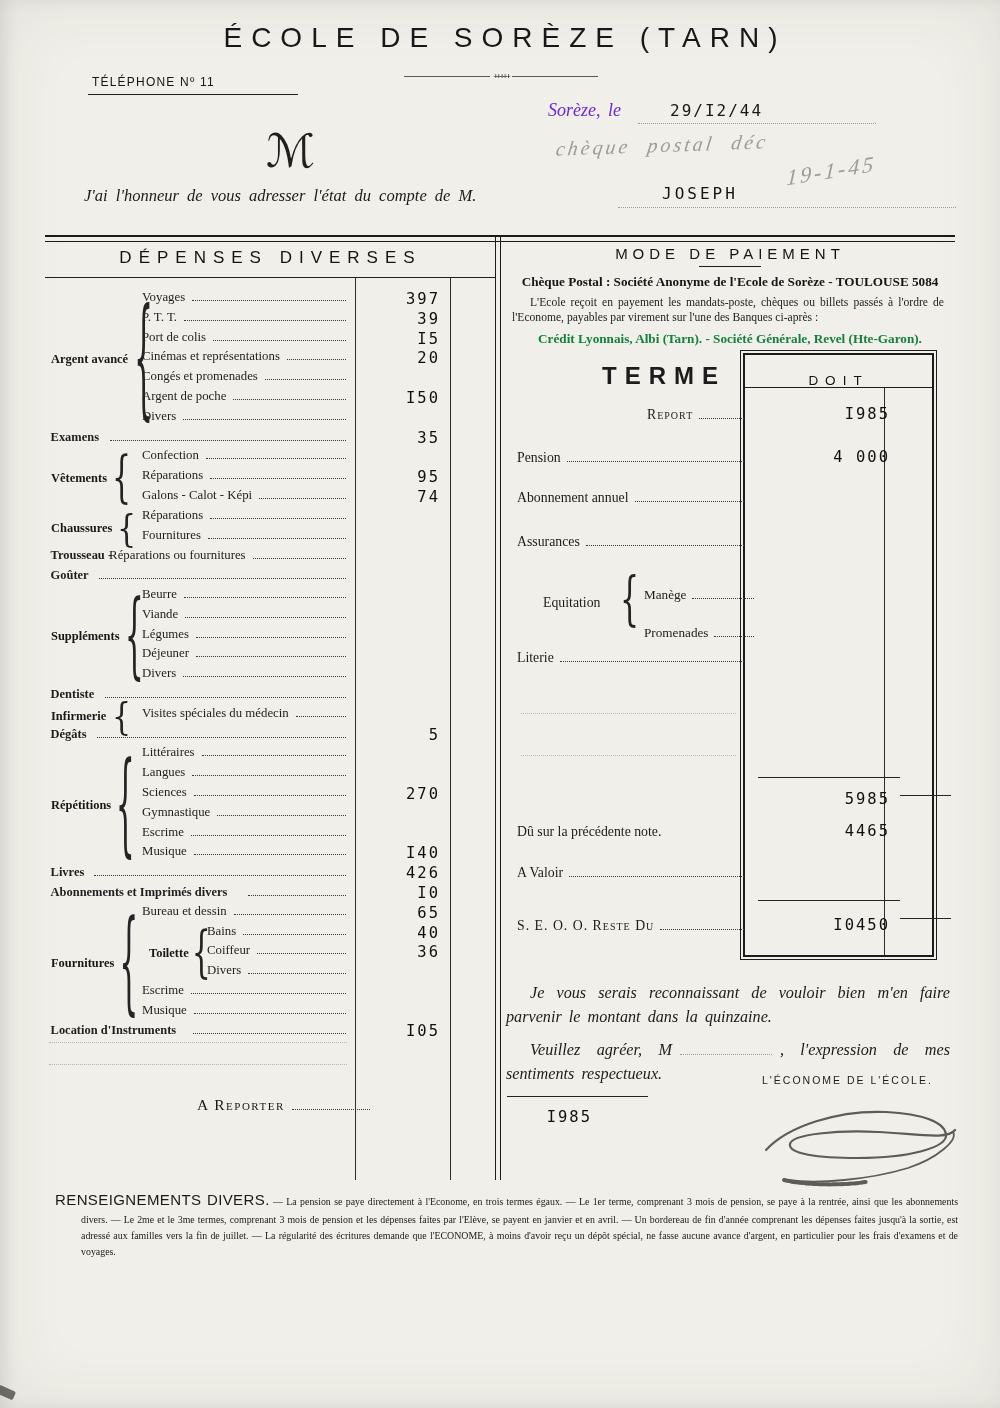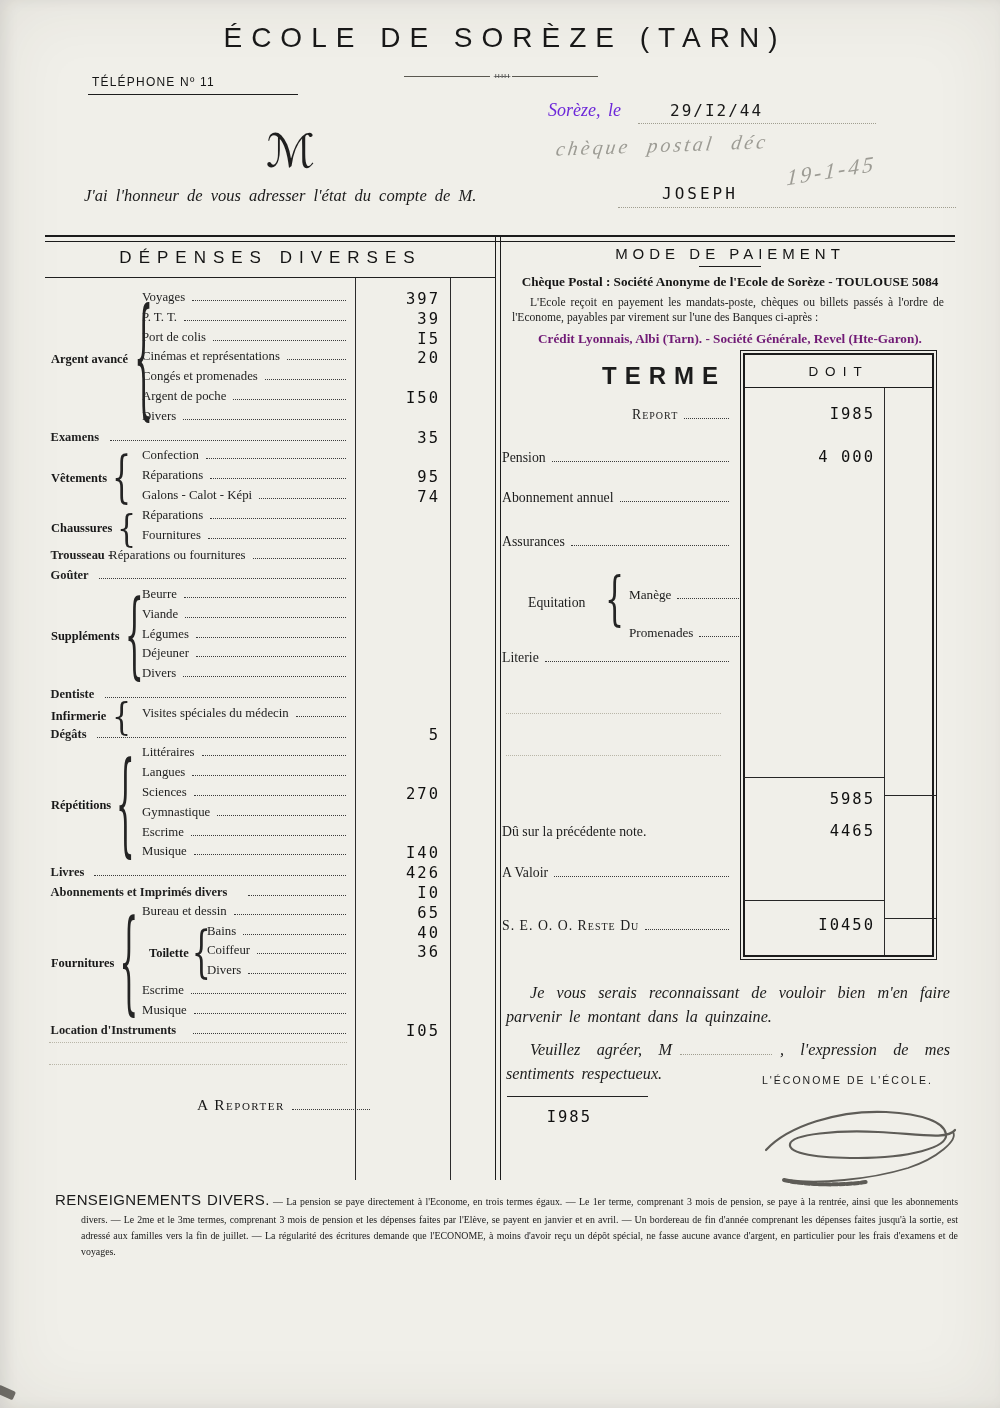--- a/index.html
+++ b/index.html
@@ -69,32 +69,32 @@
   .totdots{flex:0 0 78px;}
   .totalrow .lamt,.totalrow .lcts{border-top:1.7px solid #222;padding-top:11px;}
 
   
   .righthalf{position:absolute;top:240px;left:500px;width:460px;}
   .payment-title{text-align:center;font-family:"Liberation Sans",sans-serif;font-size:15px;
     letter-spacing:5px;margin-top:5px;color:#141414;}
   .payment-underline{width:62px;border-top:1.6px solid #1d1d1d;margin:4px auto 0;}
   .cheque-line{margin-top:7px;text-align:center;font-weight:bold;font-size:13.2px;white-space:nowrap;color:#161616;}
   .notice{margin:5px 16px 0 12px;font-size:11.6px;line-height:1.32;text-align:justify;text-indent:18px;color:#1d1d1d;}
-  .banks{margin-top:5px;text-align:center;font-weight:bold;font-size:13.2px;white-space:nowrap;color:#701a75;}
+  .banks{margin-top:5px;text-align:center;font-weight:bold;font-size:13.2px;white-space:nowrap;color:#15803d;}
 
   .terme-wrap{position:absolute;top:113px;left:2px;width:434px;height:604px;}
   .terme-title{position:absolute;top:9px;left:100px;font-family:"Liberation Sans",sans-serif;
     font-size:24px;letter-spacing:8px;font-weight:bold;color:#1c1c1c;}
   .doitbox{position:absolute;left:241px;top:0;width:191px;height:604px;box-sizing:border-box;
     border:2px solid #1c1c1c;outline:1px solid #1c1c1c;outline-offset:2px;}
   .doit-head{height:33px;box-sizing:border-box;border-bottom:1.6px solid #1c1c1c;text-align:center;
-    font-family:"Liberation Sans",sans-serif;font-size:13.5px;letter-spacing:7px;padding-top:9px;color:#141414;}
+    font-family:"Liberation Sans",sans-serif;font-size:13.5px;letter-spacing:7px;padding-top:18px;color:#141414;}
   .doit-vline{position:absolute;left:139px;top:33px;bottom:0;border-left:1.3px solid #2b2b2b;}
 
-  .trow{position:absolute;left:0;width:434px;display:flex;align-items:flex-end;font-size:13.8px;}
+  .trow{position:absolute;left:0;width:434px;display:flex;align-items:flex-end;font-size:13.8px;padding-left:15px;}
   .tzone{flex:0 0 241px;display:flex;align-items:flex-end;padding-right:12px;box-sizing:border-box;min-width:0;}
   .tlabel{white-space:nowrap;color:#1c1c1c;}
   .tlabel.sc{font-variant:small-caps;letter-spacing:1px;}
   .tleader{flex:1;border-bottom:1.7px dotted #3b3b3b;margin:0 2px 4px 6px;}
   .tval{flex:0 0 142px;text-align:right;padding-right:10px;box-sizing:border-box;
     font-family:"DejaVu Sans Mono",monospace;font-size:15.5px;letter-spacing:2px;color:#101010;}
   .tcts{flex:0 0 51px;box-sizing:border-box;}
   .rule{border-top:1.8px solid #262626;}
   .trow[data-row="report"]{top:52px;}   .trow[data-row="report"] .tlabel{padding-left:130px;}
   .trow[data-row="pension"]{top:95px;}

